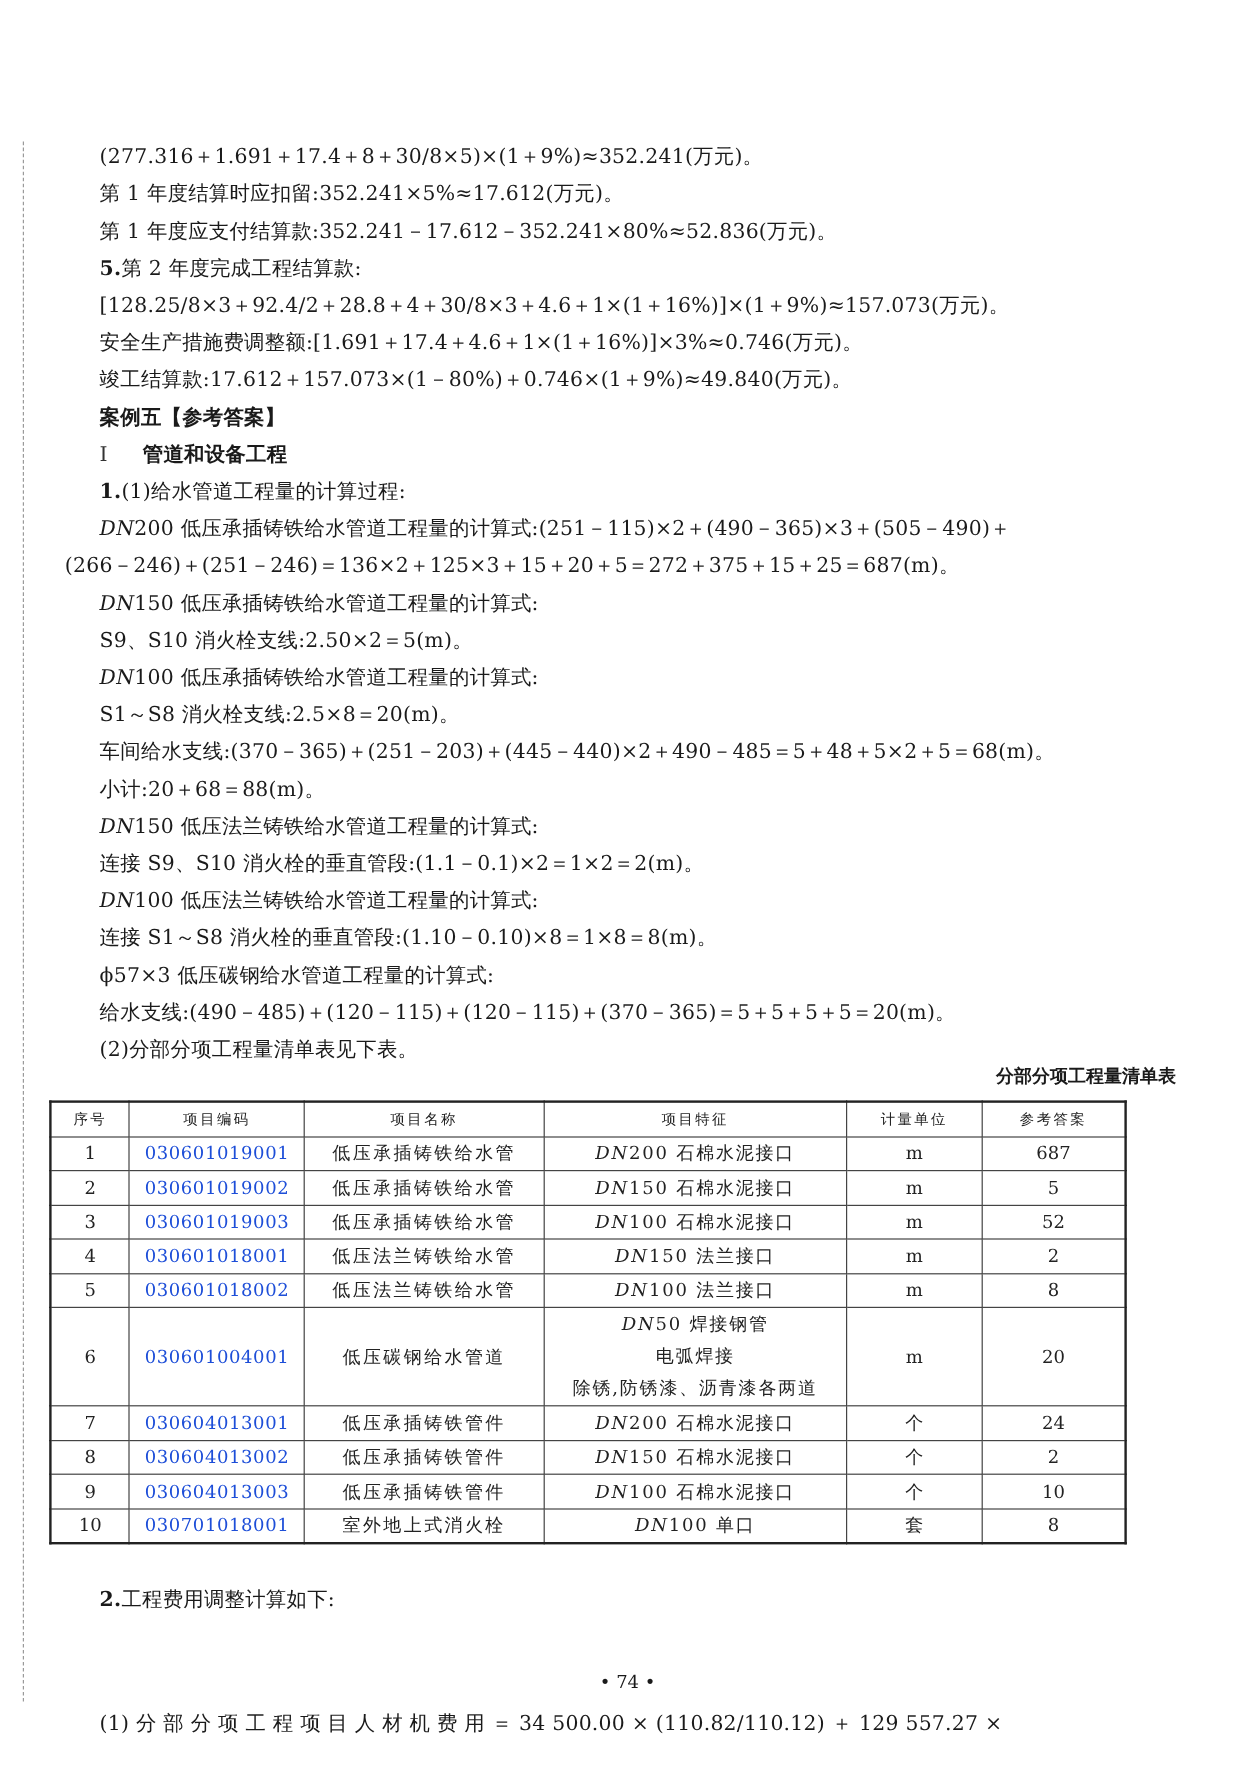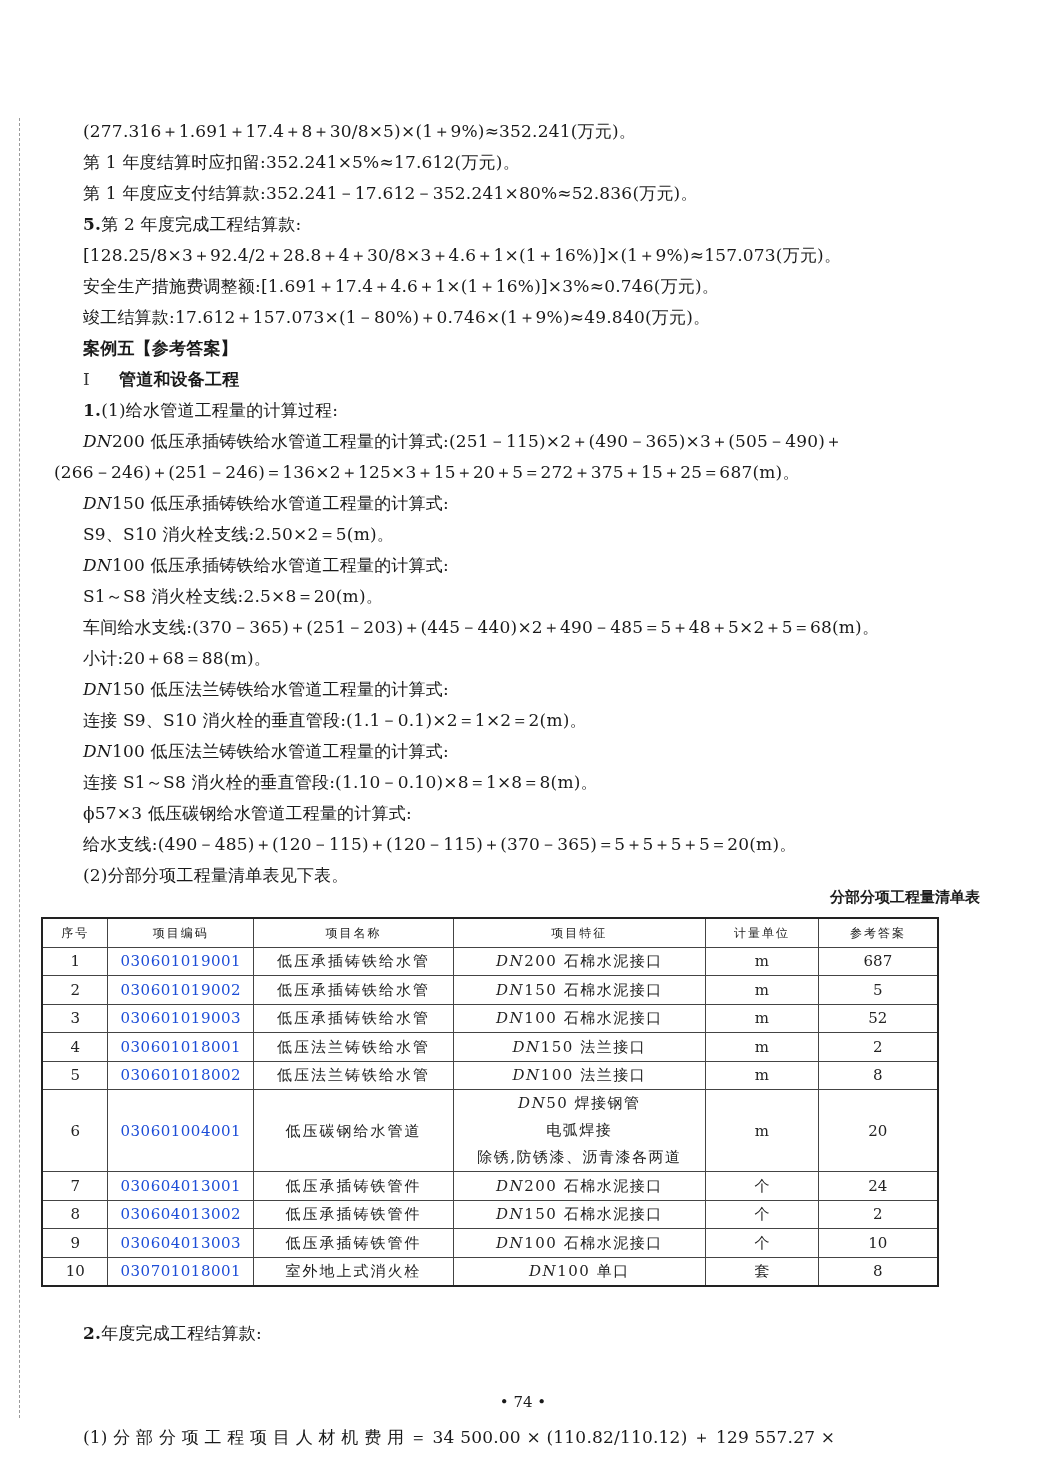--- a/index.html
+++ b/index.html
@@ -250,18 +250,18 @@
         <td class="code">030701018001</td>
         <td class="name">室外地上式消火栓</td>
         <td class="feat"><em>DN</em><span>100 单口</span></td>
         <td>套</td>
         <td>8</td>
       </tr>
     </tbody>
   </table>
 
   <div class="line" style="top:1322px">
-    <span class="num">2.</span><span>年度完成工程结算款:</span>
+    <span class="num">2.</span><span>工程费用调整计算如下:</span>
   </div>
   <div class="line" style="top:1426px">(1) 分 部 分 项 工 程 项 目 人 材 机 费 用 ＝ 34  500.00 × (110.82/110.12) ＋ 129  557.27 ×</div>
 
   <div class="page-number">• 74 •</div>
 </div>
 
 </body></html>

